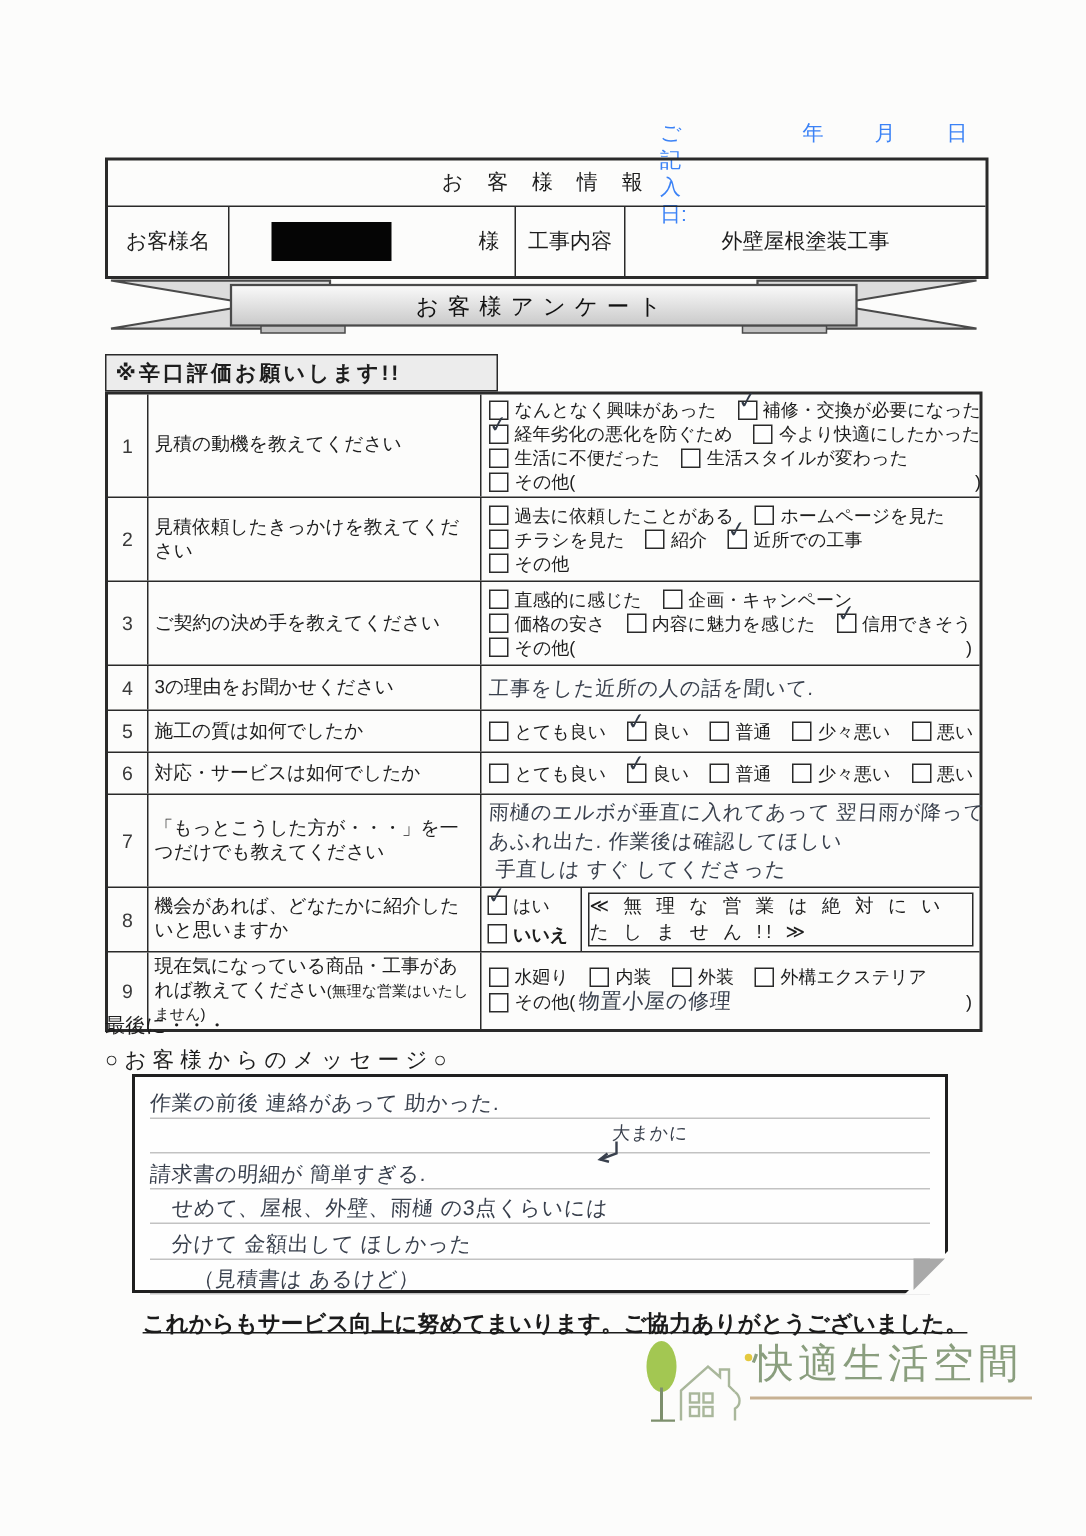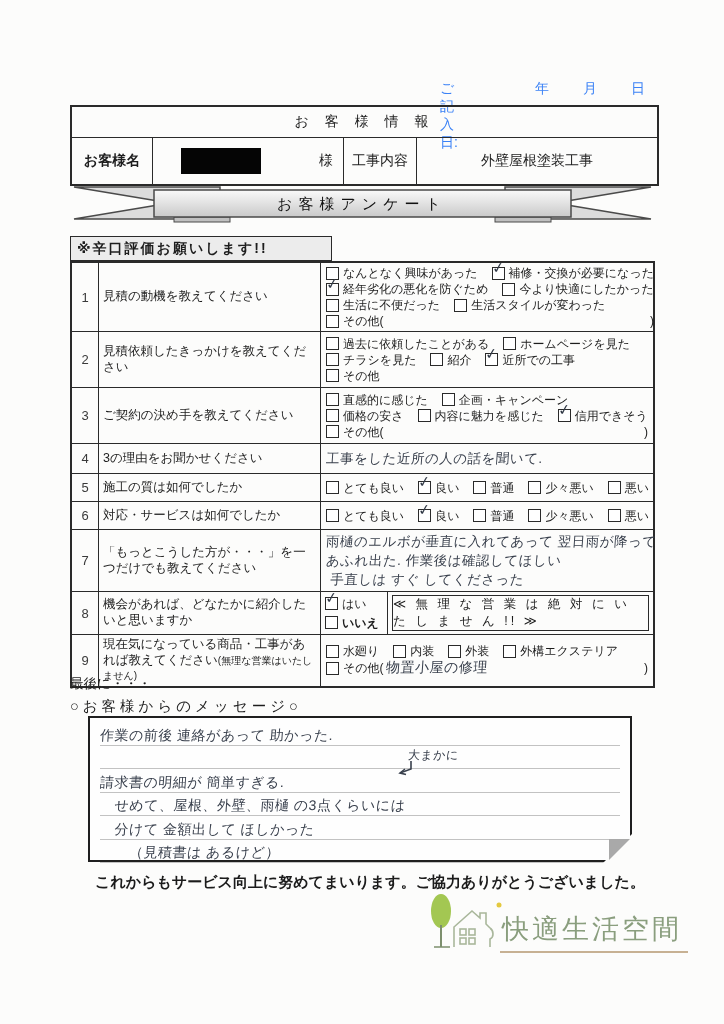--- a/index.html
+++ b/index.html
@@ -14,21 +14,21 @@
     display:flex;align-items:baseline;color:#3b82f6;}
   .date-line .lbl{margin-right:38px;}
   .date-line .unit{margin-left:34px;}
   .date-line .unit:first-of-type{margin-left:0;}
   
   .info-table{position:absolute;top:105px;left:70px;width:585px;border:2px solid #2a2a2a;}
   .info-title{border-bottom:1.5px solid #2a2a2a;height:30px;display:flex;align-items:center;
     justify-content:center;font-size:14px;letter-spacing:6px;}
   .info-row{display:flex;height:46px;font-size:14px;}
   .info-cell{display:flex;align-items:center;justify-content:center;}
-  .c-name-lbl{width:80px;border-right:1.5px solid #2a2a2a;font-weight:bold;}
+  .c-name-lbl{width:80px;border-right:1.5px solid #2a2a2a;}
   .c-name-val{width:170px;border-right:1.5px solid #2a2a2a;justify-content:flex-start;padding:0 10px;}
   .redact{width:80px;height:26px;background:#050505;margin-left:18px;}
   .honorific{margin-left:auto;}
   .c-work-lbl{width:72px;border-right:1.5px solid #2a2a2a;}
   .c-work-val{flex:1;}
   
   .ribbon{position:absolute;top:180px;left:70px;}
   
   .survey-header{position:absolute;top:236px;left:70px;width:262px;height:25px;
     border:1.5px solid #2a2a2a;background:#ececec;display:flex;align-items:center;
@@ -75,23 +75,23 @@
   .annot{position:absolute;top:28px;left:318px;font-size:12px;color:#39404d;
     transform:skewX(-4deg);}
   .annot-arrow{position:absolute;top:42px;left:306px;}
   .fold{position:absolute;right:-3px;bottom:-3px;width:30px;height:30px;}
   .fold .cover{position:absolute;right:0;bottom:0;width:0;height:0;
     border-bottom:30px solid #fcfcfb;border-left:30px solid transparent;}
   .fold .flap{position:absolute;right:3px;bottom:3px;width:0;height:0;
     border-top:21px solid #a9a9a9;border-right:21px solid transparent;}
   
   .footer{position:absolute;top:873px;left:90px;width:560px;text-align:center;
-    font-size:15px;font-weight:600;color:#1b1b1b;}
-  
-  .logo{position:absolute;top:891px;left:424px;display:flex;align-items:flex-end;}
+    font-size:15px;font-weight:600;color:#1b1b1b;text-decoration:underline;}
+  
+  .logo{position:absolute;top:891px;left:424px;display:flex;align-items:flex-start;}
   .logo-text-wrap{border-bottom:2px solid #c7b193;padding:0 6px 4px 2px;margin-left:-14px;}
   .logo-text{font-size:27px;color:#8a9e7e;letter-spacing:3px;font-weight:500;}
 </style>
 </head>
 <body>
 
 <div class="page">
 
   <div class="date-line">
     <span class="lbl">ご記入日:</span>

